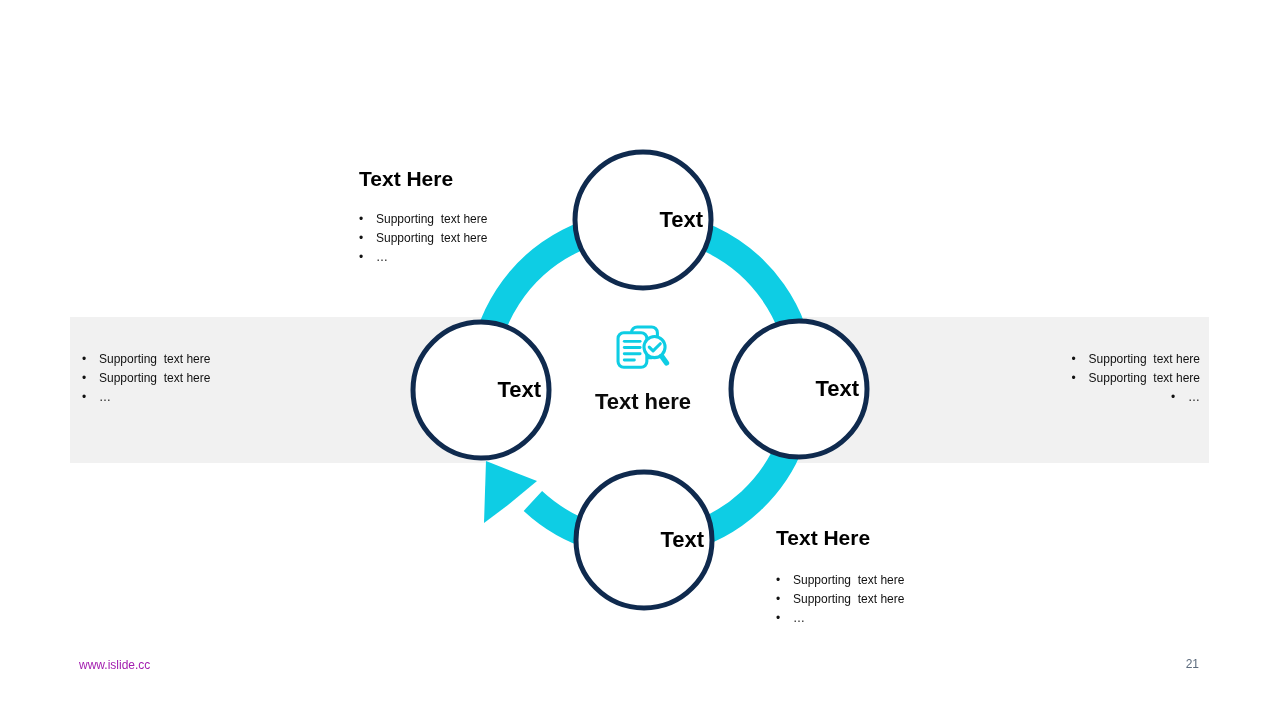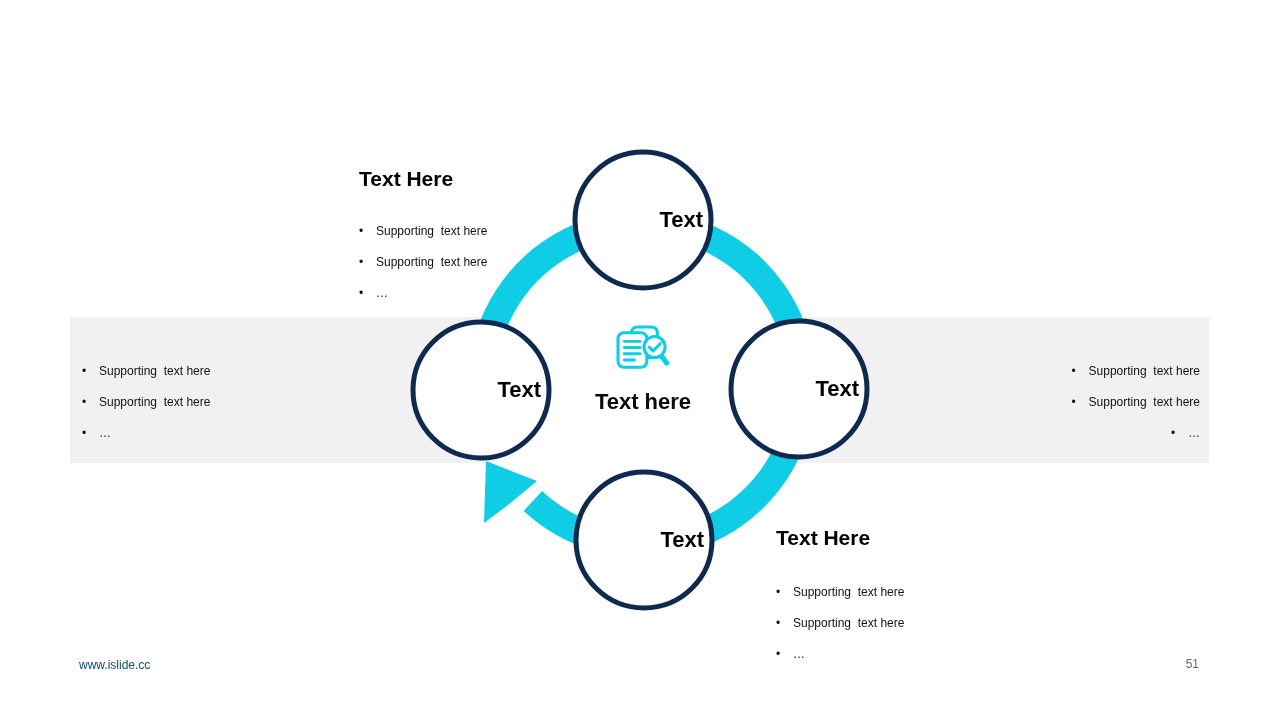--- a/index.html
+++ b/index.html
@@ -70,41 +70,40 @@
   .bullets {
     position: absolute;
     font-size: 12px;
     color: #111111;
   }
   .bullet-line {
     display: flex;
     align-items: flex-start;
     line-height: 19px;
     height: 19px;
-    margin-top: 12px;
   }
   .bullet-line::before {
     content: "\2022";
     width: 17px;
     flex: none;
     font-size: 12px;
     line-height: 19px;
   }
   .bullet-text { white-space: pre-wrap; }
   .bullets-top-left     { left: 359px; top: 210px; width: 200px; }
   .bullets-mid-left     { left: 82px;  top: 350px; width: 220px; }
   .bullets-mid-right    { right: 80px; top: 350px; width: 280px; }
   .bullets-mid-right .bullet-line { justify-content: flex-end; }
   .bullets-bottom-right { left: 776px; top: 571px; width: 220px; }
   .footer-url {
     position: absolute;
     left: 79px;
     top: 658px;
     font-size: 12px;
-    color: #0c4a6e;
+    color: #a21caf;
     text-decoration: none;
     cursor: pointer;
   }
   .page-number {
     position: absolute;
     right: 81px;
     top: 657px;
     font-size: 12px;
     color: #5C6B7D;
   }
@@ -193,15 +192,15 @@
       </div>
     <div class="bullet-line">
         <span class="bullet-text">Supporting  text here</span>
       </div>
     <div class="bullet-line">
         <span class="bullet-text">…</span>
       </div>
   </div>
 
   <a class="footer-url">www.islide.cc</a>
-  <div class="page-number">51</div>
+  <div class="page-number">21</div>
 
 </div>
 
 </body></html>

